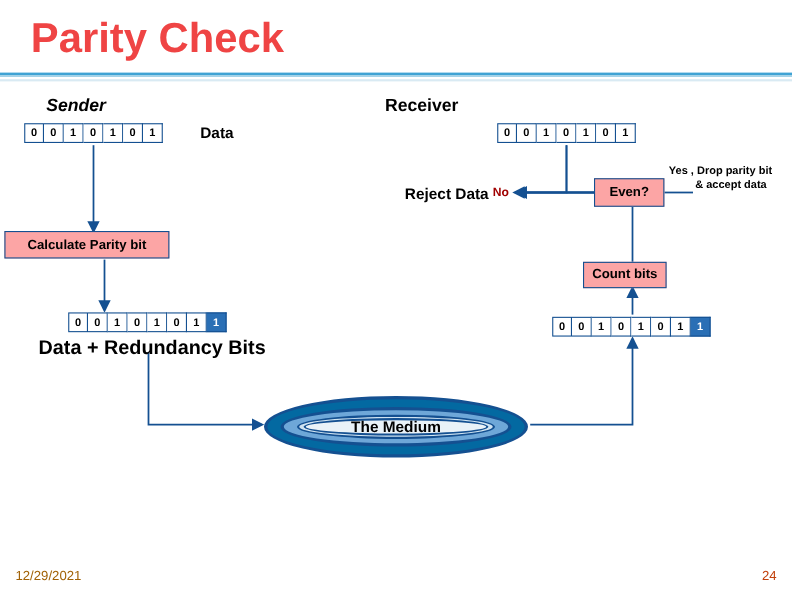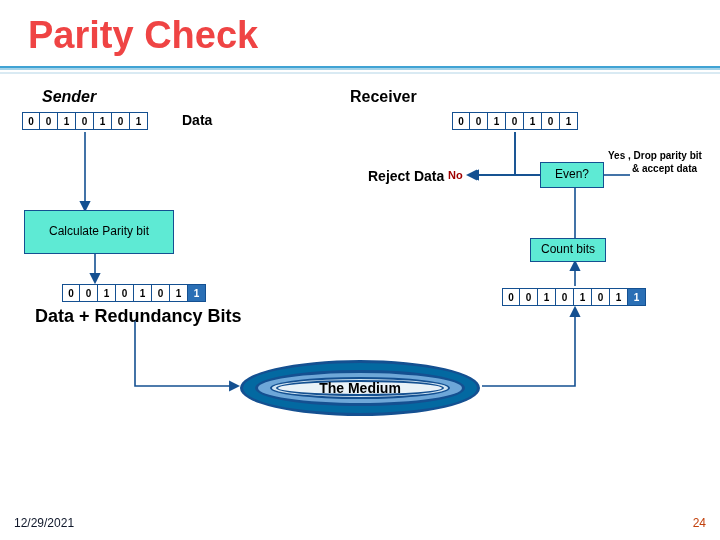--- a/index.html
+++ b/index.html
@@ -45,23 +45,23 @@
     display: flex;
     align-items: center;
     justify-content: center;
     color: #000;
   }
   .bit.redundant { background: #2a6fb5; color: #fff; }
   .bitrow .bit + .bit { border-left: 0; }
 
   .box {
     border: 1px solid #145091;
-    background: #5eead4;
+    background: #fca5a5;
     font-size: 12px;
-    font-weight: normal;
+    font-weight: bold;
     display: flex;
     align-items: center;
     justify-content: center;
     text-align: center;
     line-height: 1.1;
   }
 
   
   .medium {
     position: absolute;
@@ -99,21 +99,21 @@
   .medium .mlabel { position: relative; z-index: 5; }
 
   svg.layer { position: absolute; top: 0; left: 0; z-index: 1; }
   .fg { z-index: 3; }
 
   .footer-l {
     position: absolute;
     left: 14px; bottom: 10px;
     font-size: 12px;
     font-family: Arial, sans-serif;
-    color: #0f172a;
+    color: #a16207;
   }
   .footer-r {
     position: absolute;
     right: 14px; bottom: 10px;
     font-size: 12px;
     font-family: Arial, sans-serif;
     color: #c2410c;
   }
 </style>
 </head>
@@ -149,21 +149,21 @@
   </div>
 
 <div class="abs bold14 fg" style="left:368px; top:168px;">Reject Data</div>
 <div class="abs bold14 fg" style="left:448px; top:169px; color:#a00000; font-size:11px;">No</div>
 
 <div class="abs box fg" style="left:540px; top:162px; width:64px; height:26px;">Even?</div>
 
 <div class="abs fg" style="left:608px; top:150px; font-size:10px; font-weight:bold;">Yes , Drop parity bit</div>
 <div class="abs fg" style="left:632px; top:163px; font-size:10px; font-weight:bold;">&amp; accept data</div>
 
-<div class="abs box fg" style="left:24px; top:210px; width:150px; height:44px;">Calculate Parity bit</div>
+<div class="abs box fg" style="left:4px; top:210px; width:150px; height:25px;">Calculate Parity bit</div>
 
 <div class="abs box fg" style="left:530px; top:238px; width:76px; height:24px;">Count bits</div>
 
 <div id="sender-red" class="abs bitrow fg" style="left:62px; top:284px;">
     <div class="bit">0</div>
     <div class="bit">0</div>
     <div class="bit">1</div>
     <div class="bit">0</div>
     <div class="bit">1</div>
     <div class="bit">0</div>

